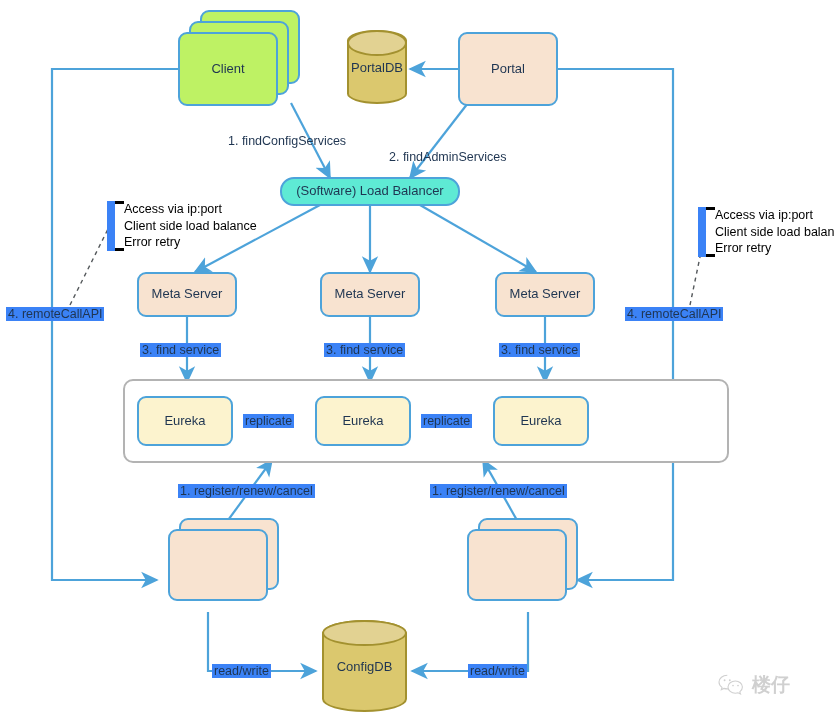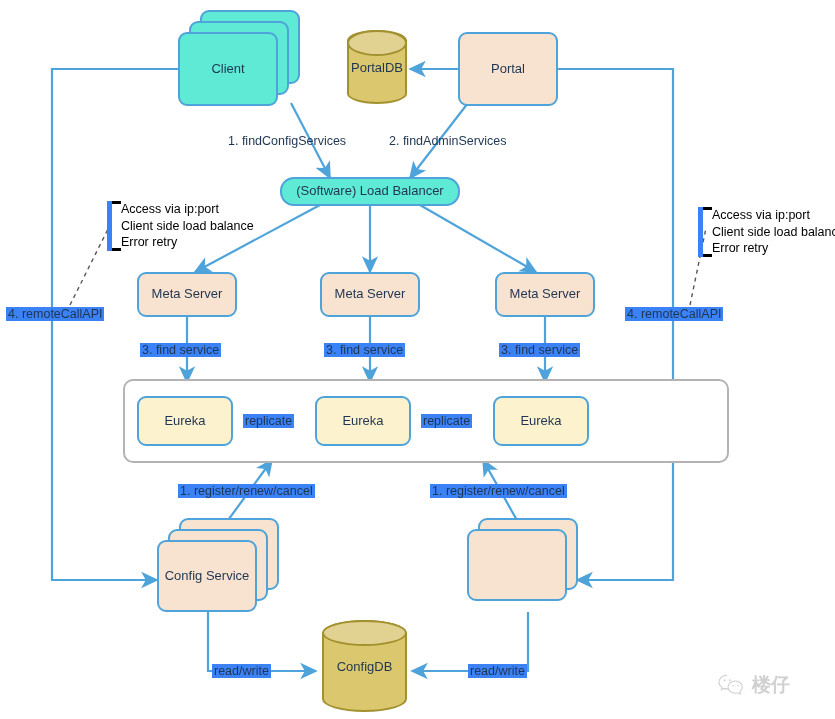--- a/index.html
+++ b/index.html
@@ -34,21 +34,21 @@
     text-align: center;
     color: #1f3551;
     font-size: 13px;
     line-height: 1.25;
     z-index: 5;
   }
   .rbox {
     border: 2px solid #4da3da;
     border-radius: 9px;
   }
-  .blue-fill  { background: #5eead4; }
+  .blue-fill  { background: #bef264; }
   .peach-fill { background: #f8e3d0; text-align: right; }
   .green-fill { background: #5eead4; }
   .yellow-fill{ background: #fcf3ce; }
 
   
   .stack { position: absolute; z-index: 4; }
   .stack .layer {
     position: absolute;
     box-sizing: border-box;
     border: 2px solid #4da3da;
@@ -105,21 +105,21 @@
 
   
   .note {
     position: absolute;
     z-index: 7;
     color: #000000;
     font-size: 12.5px;
     line-height: 1.32;
     white-space: nowrap;
     padding-left: 9px;
-    border-left: 5px solid #3b82f6;
+    border-left: 8px solid #3b82f6;
   }
   .note::before, .note::after {
     content: "";
     position: absolute;
     left: 0;
     width: 9px;
     height: 3px;
     background: #000000;
   }
   .note::before { top: 0; }
@@ -240,37 +240,34 @@
     <span>Eureka</span>
   </div>
   <div class="node rbox yellow-fill" style="left:493px; top:396px; width:96px; height:50px;">
     <span>Eureka</span>
   </div>
 
   <div class="stack" style="left:157px; top:518px; width:128px; height:96px;">
     <div class="layer peach-fill" style="left:22px; top:0; width:100px; height:72px;"></div>
     <div class="layer peach-fill" style="left:11px; top:11px; width:100px; height:72px;"></div>
   </div>
-  <div class="node rbox peach-fill" style="left:157px; top:540px; width:100px; height:72px;">
-    <span>Config Service</span>
-  </div>
 
   <div class="stack" style="left:456px; top:518px; width:128px; height:96px;">
     <div class="layer peach-fill" style="left:22px; top:0; width:100px; height:72px;"></div>
     <div class="layer peach-fill" style="left:11px; top:11px; width:100px; height:72px;"></div>
   </div>
 
   <div class="cyl" style="left:322px; top:620px; width:85px; height:92px;">
     <div class="body"></div>
     <div class="cap"></div>
     <span class="cyl-label">ConfigDB</span>
   </div>
 
   <div class="elabel" style="left:228px; top:134px;">1. findConfigServices</div>
-  <div class="elabel" style="left:389px; top:134px;">2. findAdminServices</div>
+  <div class="elabel" style="left:389px; top:150px;">2. findAdminServices</div>
 
   <div class="elabel plain" style="left:140px; top:343px;">3. find service</div>
   <div class="elabel plain" style="left:324px; top:343px;">3. find service</div>
   <div class="elabel plain" style="left:499px; top:343px;">3. find service</div>
 
   <div class="elabel plain" style="left:243px; top:414px;">replicate</div>
   <div class="elabel plain" style="left:421px; top:414px;">replicate</div>
 
   <div class="elabel plain" style="left:178px; top:484px;">1. register/renew/cancel</div>
   <div class="elabel plain" style="left:430px; top:484px;">1. register/renew/cancel</div>

